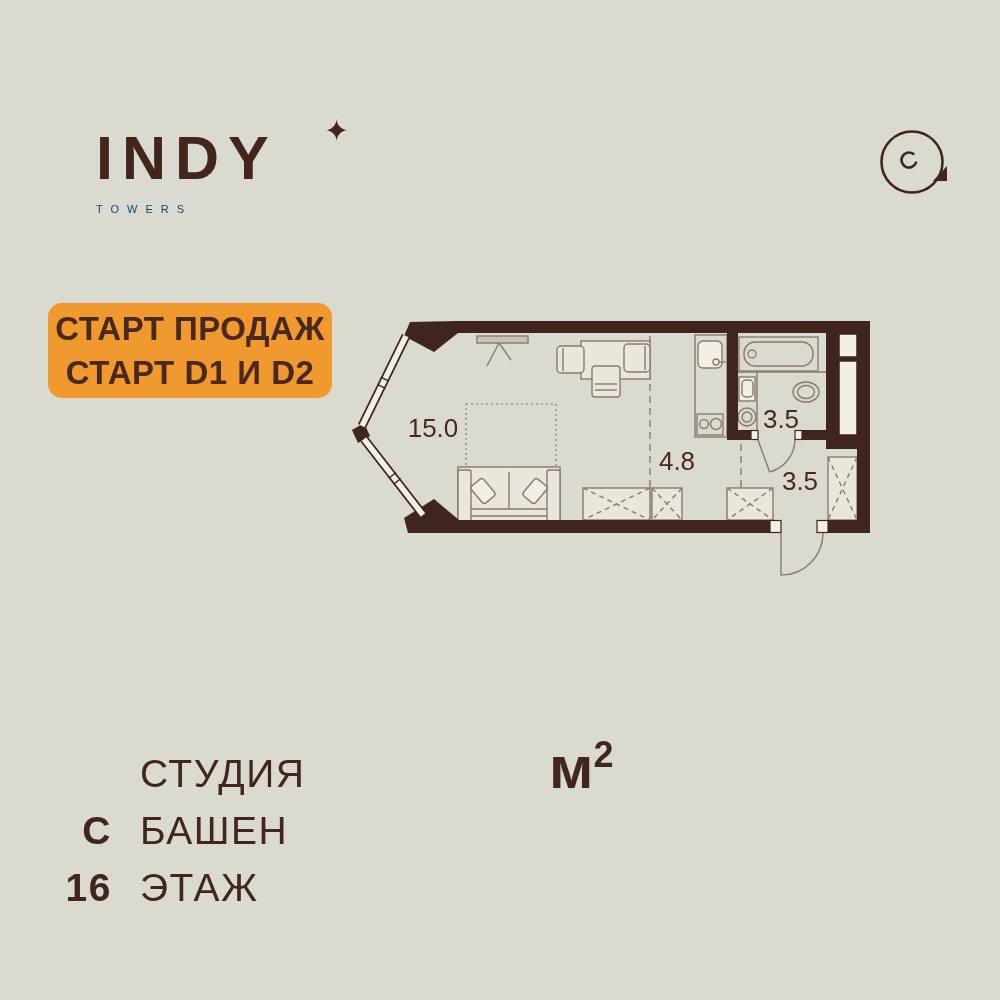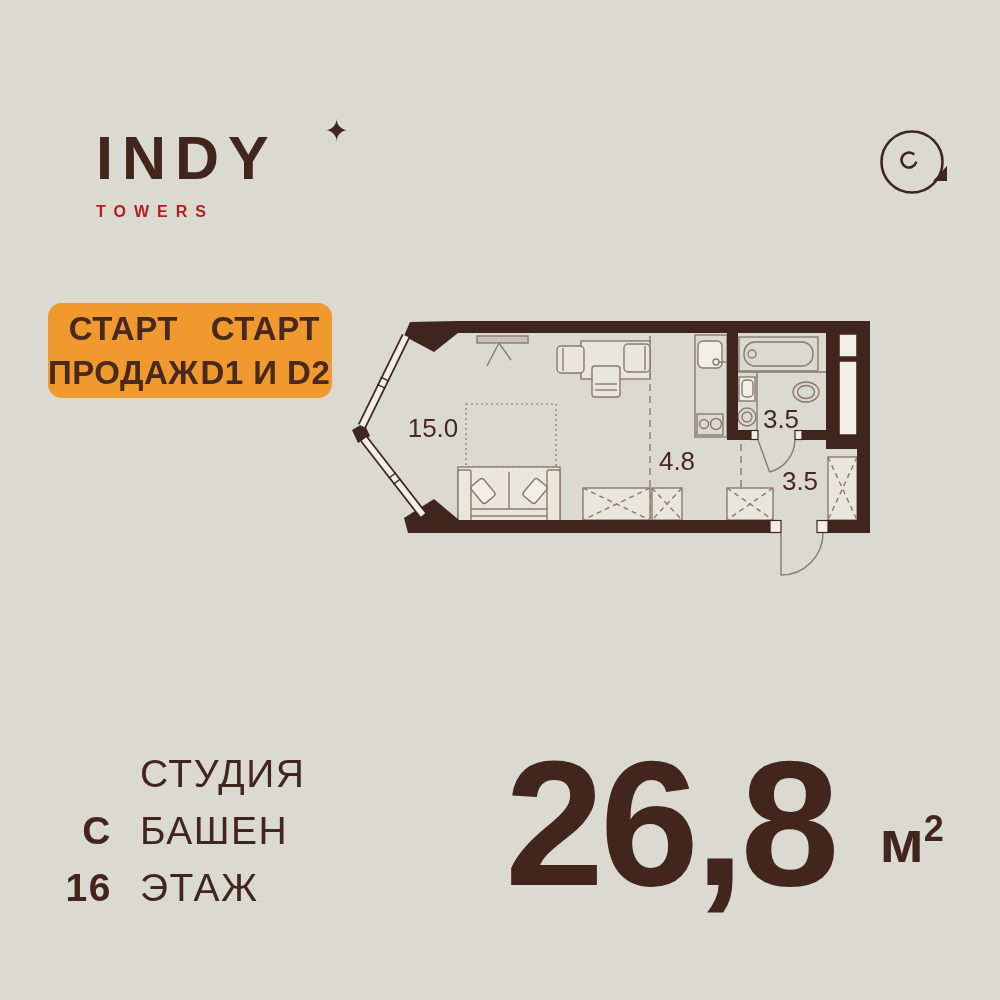--- a/index.html
+++ b/index.html
@@ -9,33 +9,33 @@
     font-family:"Liberation Sans", sans-serif;
     color:#42251d;
   }
   
   .logo{position:absolute;left:56px;top:128px;margin-left:40px;}
   .logo-word{
     font-size:61px;font-weight:700;letter-spacing:9px;line-height:1;
     color:#42251d;
   }
   .logo-sub{
-    margin-top:14px;font-size:16px;font-weight:700;letter-spacing:8px;color:#b91c1c;
+    margin-top:14px;font-size:11px;font-weight:400;letter-spacing:8px;color:#0c4a6e;
   }
   .sparkle{
     position:absolute;left:228px;top:-12px;font-size:30px;line-height:1;
     font-family:"DejaVu Sans", sans-serif;color:#42251d;
   }
   
   .icon360{position:absolute;left:876px;top:126px;width:76px;height:76px;cursor:pointer;}
   
   .badge{
     position:absolute;left:48px;top:303px;width:284px;height:95px;
     background:#f0992e;border-radius:14px;
-    display:flex;flex-direction:row;align-items:center;justify-content:center;
+    display:flex;flex-direction:column;align-items:center;justify-content:center;
     text-align:center;
   }
   .badge div{
     font-size:33px;line-height:44px;font-weight:700;letter-spacing:0.5px;color:#48281f;
   }
   
   .plan{position:absolute;left:0;top:0;width:1000px;height:1000px;}
   .plan text{font-family:"Liberation Sans",sans-serif;font-size:26px;fill:#48281f;}
   
   .details{
@@ -209,15 +209,14 @@
 <div class="details">
   <div class="cell val"></div>
   <div class="cell lab">СТУДИЯ</div>
   <div class="cell val">С</div>
   <div class="cell lab">БАШЕН</div>
   <div class="cell val">16</div>
   <div class="cell lab">ЭТАЖ</div>
 </div>
 
 <div class="area">
-  <div class="area-num">26,8</div>
   <div class="area-unit"><span>м</span><sup>2</sup></div>
 </div>
 
 </body></html>

